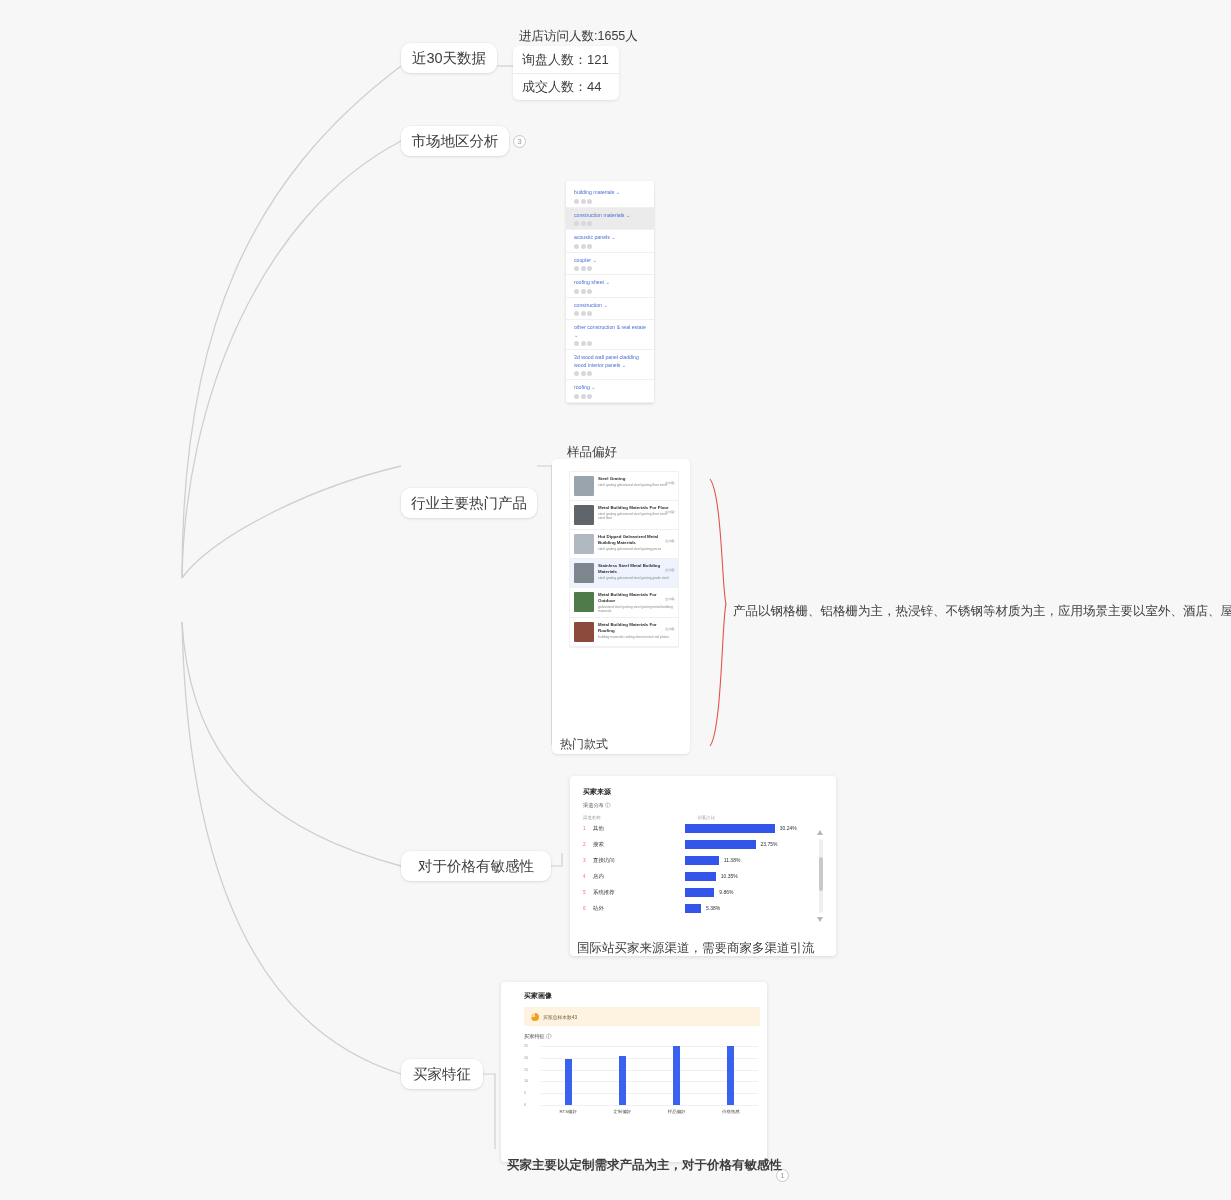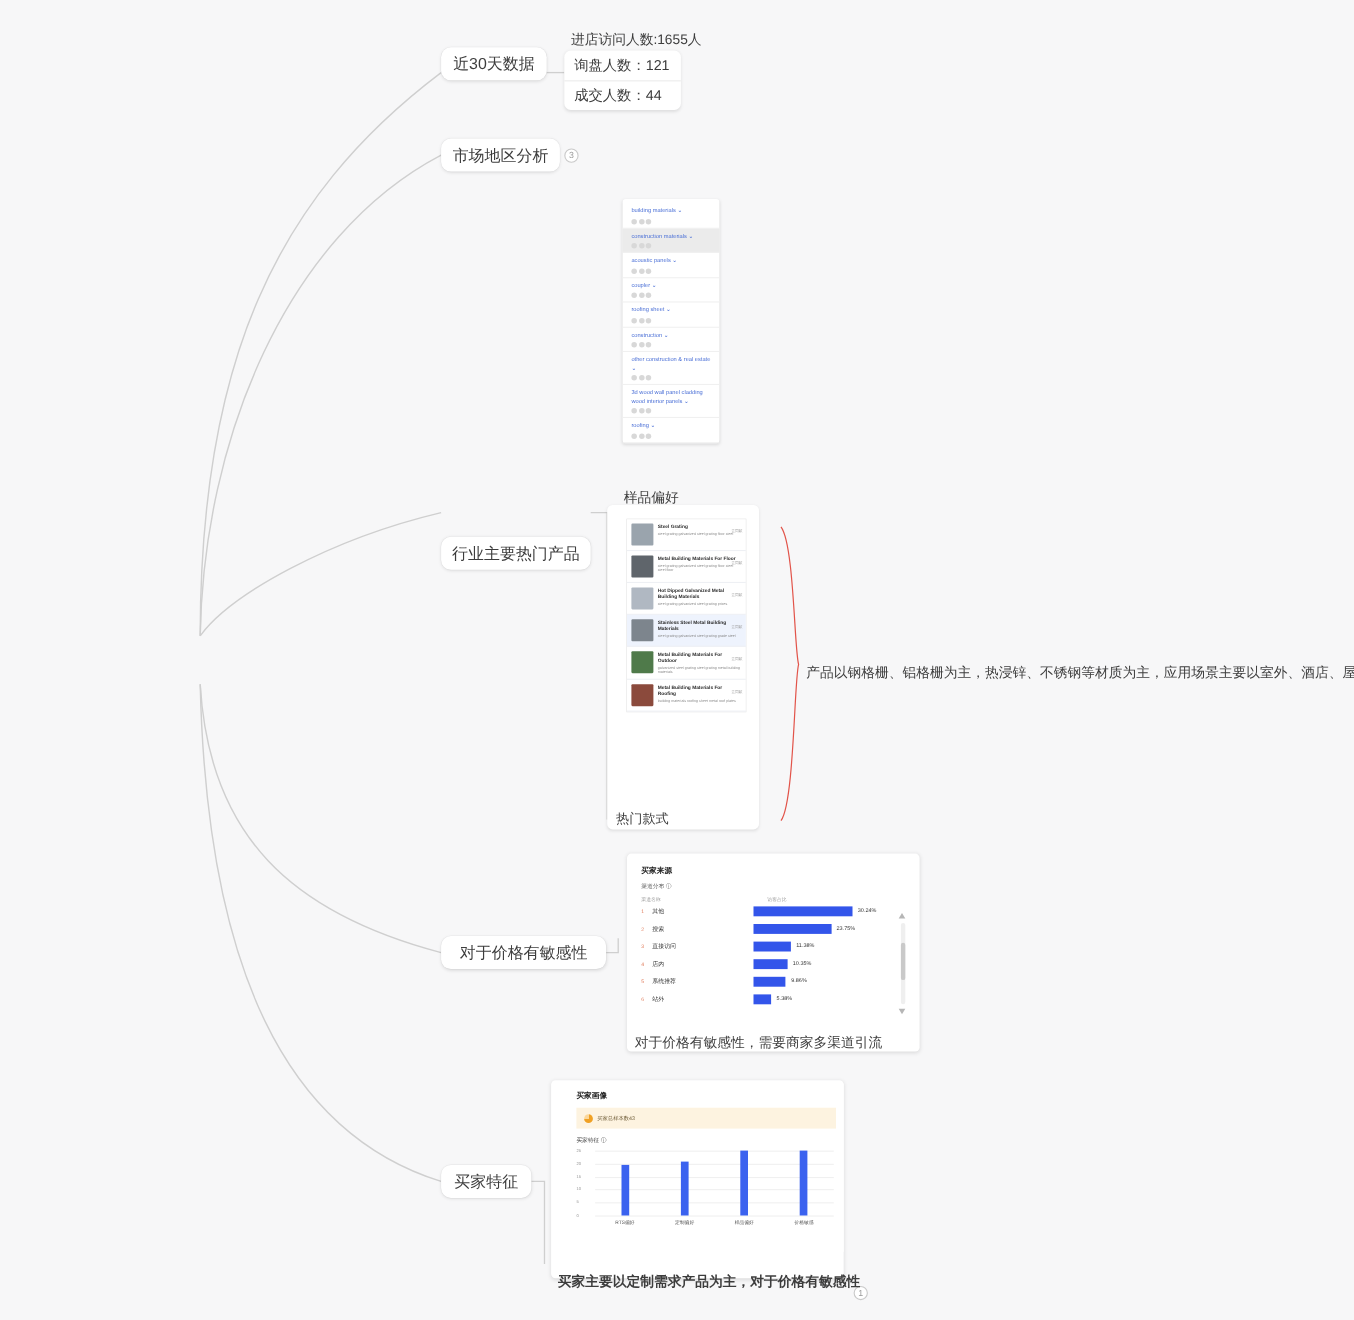--- a/index.html
+++ b/index.html
@@ -344,21 +344,21 @@
           <span class="src-pct">5.38%</span>
         </div>
       </div>
     <div id="src-scroll">
       <div class="ar up"></div>
       <div class="track"></div>
       <div class="thumb"></div>
       <div class="ar dn"></div>
     </div>
   </div>
-  <div id="src-caption">对于价格有敏感性，需要商家多渠道引流</div>
+  <div id="src-caption">国际站买家来源渠道，需要商家多渠道引流</div>
 
   <div id="bp-wrap"></div>
   <div id="bp-card">
     <div id="bp-title">买家画像</div>
     <div id="bp-banner">
       <span class="pie"></span>
       <span class="txt">买家总样本数43</span>
     </div>
     <div id="bp-sub">
       <span>买家特征</span>

